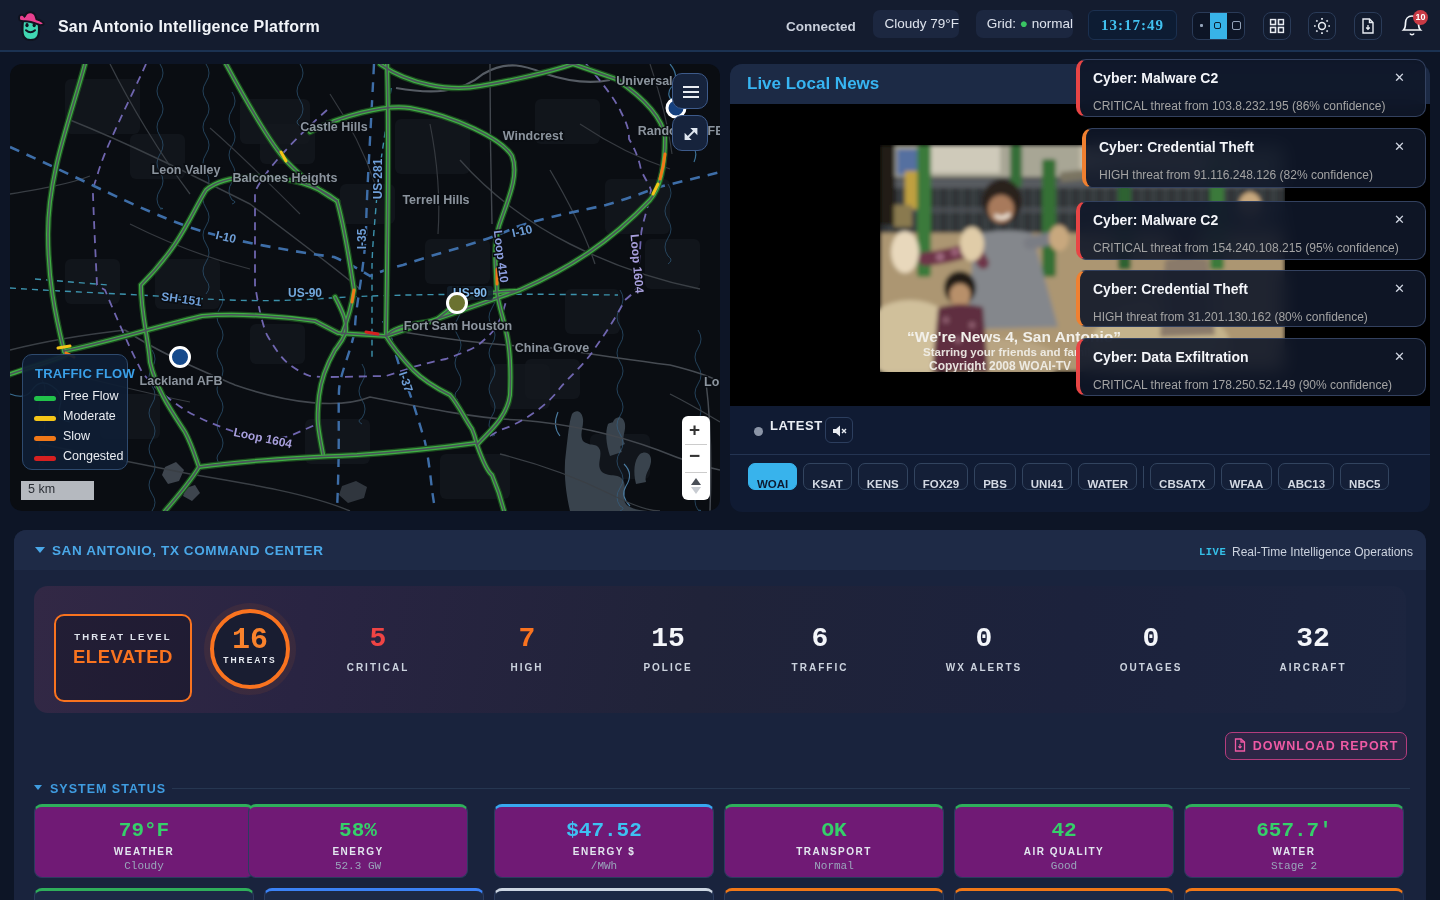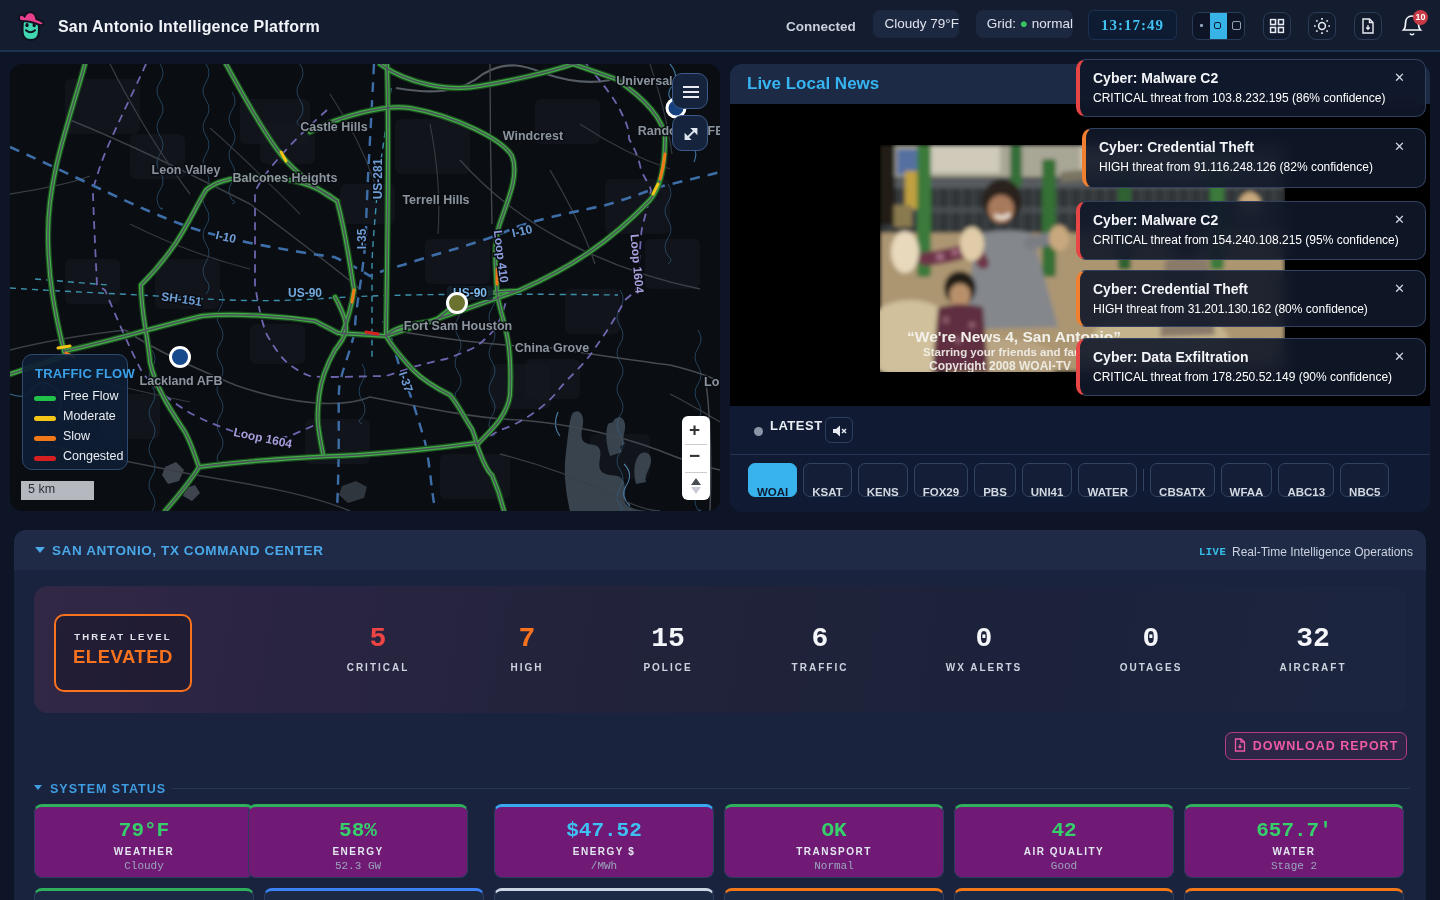--- a/index.html
+++ b/index.html
@@ -23,40 +23,40 @@
 
 #map { position:absolute; left:10px; top:64px; width:710px; height:447px; border-radius:12px; overflow:hidden; background:#0a0d12; }
 #news { position:absolute; left:730px; top:64px; width:700px; height:448px; border-radius:12px; overflow:hidden; background:#101b33; }
 #newshdr { height:40px; background:#1c2a45; line-height:40px; padding-left:17px; color:#37b5f2; font-size:17px; font-weight:bold; }
 #video { position:relative; height:302px; background:#000; overflow:hidden; }
 #latestrow { height:49px; position:relative; border-bottom:1px solid #243452; }
 #latestrow .dot { position:absolute; left:24px; top:21px; width:9px; height:9px; border-radius:50%; background:#8b95a7; }
 #latestrow .lt { position:absolute; left:40px; top:12px; color:#e9edf3; font-size:13px; font-weight:bold; letter-spacing:0.5px; }
 #mute { position:absolute; left:95px; top:11px; width:28px; height:26px; border:1px solid #2c3e5e; border-radius:6px; }
 #chips { position:absolute; left:18px; top:399px; display:flex; gap:6px; align-items:center; }
-.chip { height:27px; line-height:25px; padding:16px 8px; border:1px solid #32445f; border-radius:7px; color:#d3d9e3; font-size:11.5px; font-weight:bold; background:rgba(255,255,255,0.02); }
+.chip { height:27px; line-height:25px; padding:8px 8px; border:1px solid #32445f; border-radius:7px; color:#d3d9e3; font-size:11.5px; font-weight:bold; background:rgba(255,255,255,0.02); }
 .chip.on { background:#38b3ec; color:#0d1a30; border-color:#38b3ec; }
 .chipdiv { width:1px; height:22px; background:#32445f; }
 
 
 .toast { position:absolute; left:1076px; width:350px; height:58px; background:rgba(15,23,41,0.90); backdrop-filter:blur(9px); border:1px solid #33415f; border-left:4px solid #e84545; border-radius:10px; padding:10px 26px 0 13px; white-space:nowrap; overflow:hidden; }
 .toast.orange { border-left-color:#f08030; }
 .toast .t { color:#f3f5f9; font-size:14px; font-weight:bold; }
-.toast .d { color:#ffffff; font-size:12px; margin-top:5px; }
+.toast .d { color:#a3a3a3; font-size:12px; margin-top:13px; }
 .toast .x { position:absolute; right:20px; top:10px; color:#d2d8e4; font-size:13px; }
 
 
 #cmd { position:absolute; left:14px; top:530px; width:1412px; height:370px; background:#19233d; border-radius:12px 12px 0 0; overflow:hidden; }
 #cmdhdr { height:40px; background:#1e2a46; position:relative; }
 #cmdhdr .tri { position:absolute; left:21px; top:17px; width:0; height:0; border-left:5px solid transparent; border-right:5px solid transparent; border-top:6px solid #4aa8e8; }
 #cmdhdr .t1 { position:absolute; left:38px; top:13px; color:#4aa8e8; font-size:13.5px; font-weight:bold; letter-spacing:0.6px; }
 #cmdhdr .live { position:absolute; left:1185px; top:16px; color:#35c0e8; font-family:"Liberation Mono",monospace; font-size:10.5px; font-weight:bold; letter-spacing:0.5px; }
 #cmdhdr .rt { position:absolute; left:1218px; top:15px; color:#ccd3df; font-size:12px; }
 #tbar { position:absolute; left:20px; top:56px; width:1372px; height:127px; border-radius:14px; background:linear-gradient(100deg,#322845 0%, #292442 20%, #202339 48%, #1c223c 75%, #1c253f 100%); }
-#tlbox { position:absolute; left:20px; top:28px; width:138px; height:78px; border:2px solid #f9731f; border-radius:10px; background:rgba(10,12,24,0.35); text-align:center; }
+#tlbox { position:absolute; left:20px; top:28px; width:138px; height:88px; border:2px solid #f9731f; border-radius:10px; background:rgba(10,12,24,0.35); text-align:center; }
 #tlbox .a { margin-top:15px; color:#dfe3ec; font-size:9.5px; font-weight:bold; letter-spacing:2.2px; }
 #tlbox .b { margin-top:4px; color:#f9731f; font-size:18.5px; font-weight:bold; letter-spacing:0.5px; }
 #tcirc { position:absolute; left:176px; top:23px; width:80px; height:80px; border-radius:50%; border:4px solid #f9731f; background:#191d31; text-align:center; box-shadow:0 0 0 6px rgba(249,115,31,0.08); }
 #tcirc .a { margin-top:12px; color:#f9822c; font-family:"Liberation Mono",monospace; font-size:30px; font-weight:bold; line-height:30px; }
 #tcirc .b { color:#e8ecf2; font-size:8.5px; font-weight:bold; letter-spacing:2px; margin-top:0px; }
 #stats { position:absolute; left:0; top:0; width:1372px; height:127px; }
 .stat { position:absolute; top:37px; text-align:center; transform:translateX(-50%); }
 .stat .v { font-family:"Liberation Mono",monospace; font-size:28px; font-weight:bold; color:#f4f6fa; }
 .stat .l { margin-top:8px; font-size:10px; font-weight:bold; letter-spacing:2px; color:#ccd3de; }
 .stat .v.red { color:#ef4444; }
@@ -515,20 +515,24 @@
     <div class="tri"></div>
     <div class="t1">SAN ANTONIO, TX COMMAND CENTER</div>
     <div class="live">LIVE</div>
     <div class="rt">Real-Time Intelligence Operations</div>
   </div>
   <div id="tbar">
     <div id="tlbox">
         <div class="a">THREAT LEVEL</div>
         <div class="b">ELEVATED</div>
       </div>
+    <div id="tcirc">
+        <div class="a">16</div>
+        <div class="b">THREATS</div>
+      </div>
     <div id="stats">
       <div class="stat" style="left:344px;">
           <div class="v red">5</div>
           <div class="l">CRITICAL</div>
         </div>
       <div class="stat" style="left:493px;">
           <div class="v org">7</div>
           <div class="l">HIGH</div>
         </div>
       <div class="stat" style="left:634px;">

